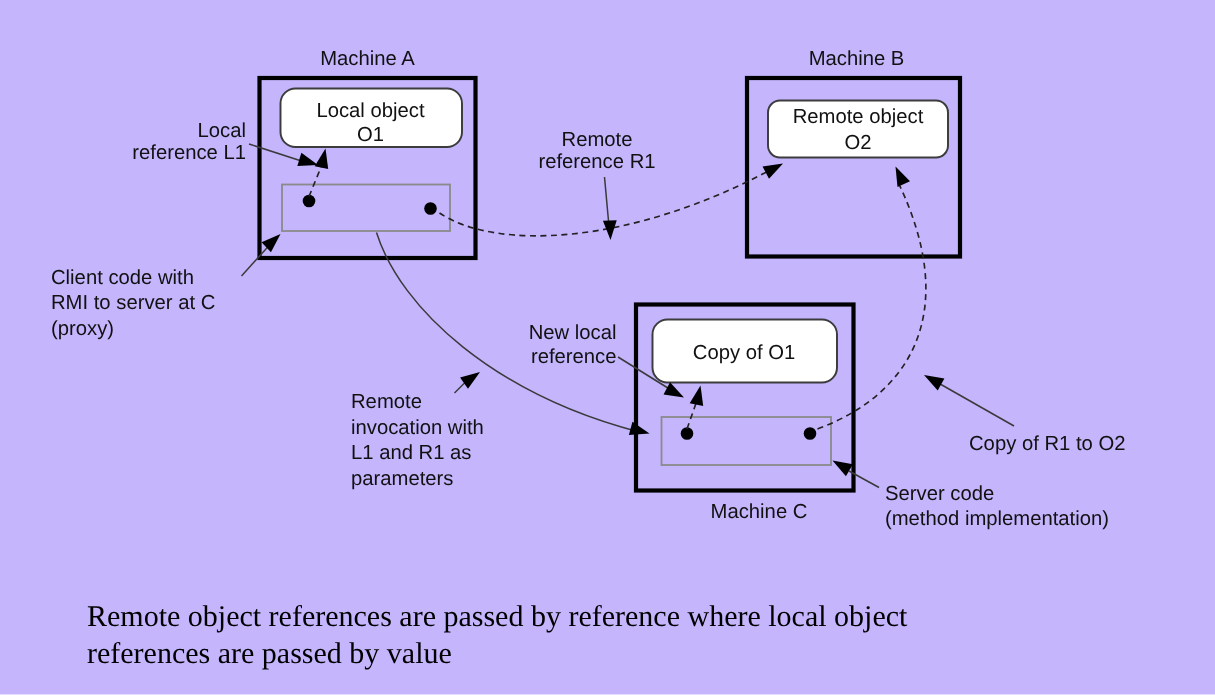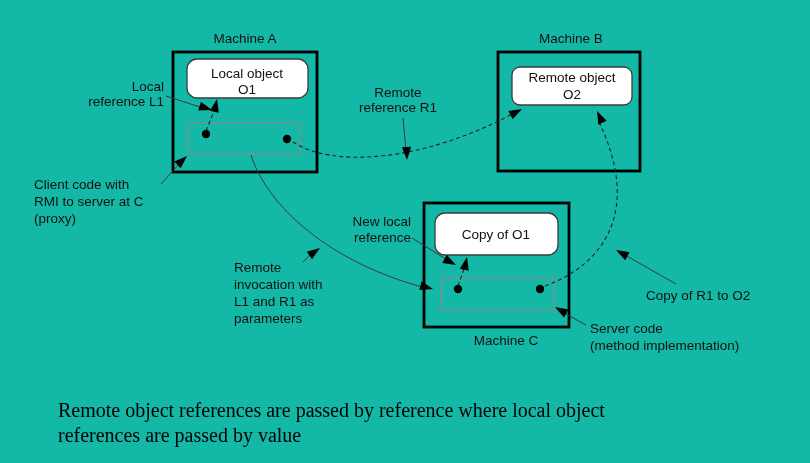--- a/index.html
+++ b/index.html
@@ -5,21 +5,21 @@
   html, body {
     margin: 0;
     padding: 0;
     background: #ffffff;
     font-family: "Liberation Sans", sans-serif;
   }
   .stage {
     position: relative;
     width: 810px;
     height: 463px;
-    background: #14b8a6;
+    background: #c4b5fd;
     overflow: hidden;
   }
   svg { display: block; }
   .machine-box   { fill: none; stroke: #000000; stroke-width: 2.8; }
   .object-box    { fill: #ffffff; stroke: #3c3c3c; stroke-width: 1.3; }
   .proxy-box     { fill: none; stroke: #8a8a8a; stroke-width: 1.2; }
   .dot           { fill: #000000; stroke: none; }
   .thin-line     { fill: none; stroke: #3a3a3a; stroke-width: 1; }
   .solid-curve   { fill: none; stroke: #3a3a3a; stroke-width: 1; }
   .dash-line     { fill: none; stroke: #222222; stroke-width: 1.1; stroke-dasharray: 4 3; }

